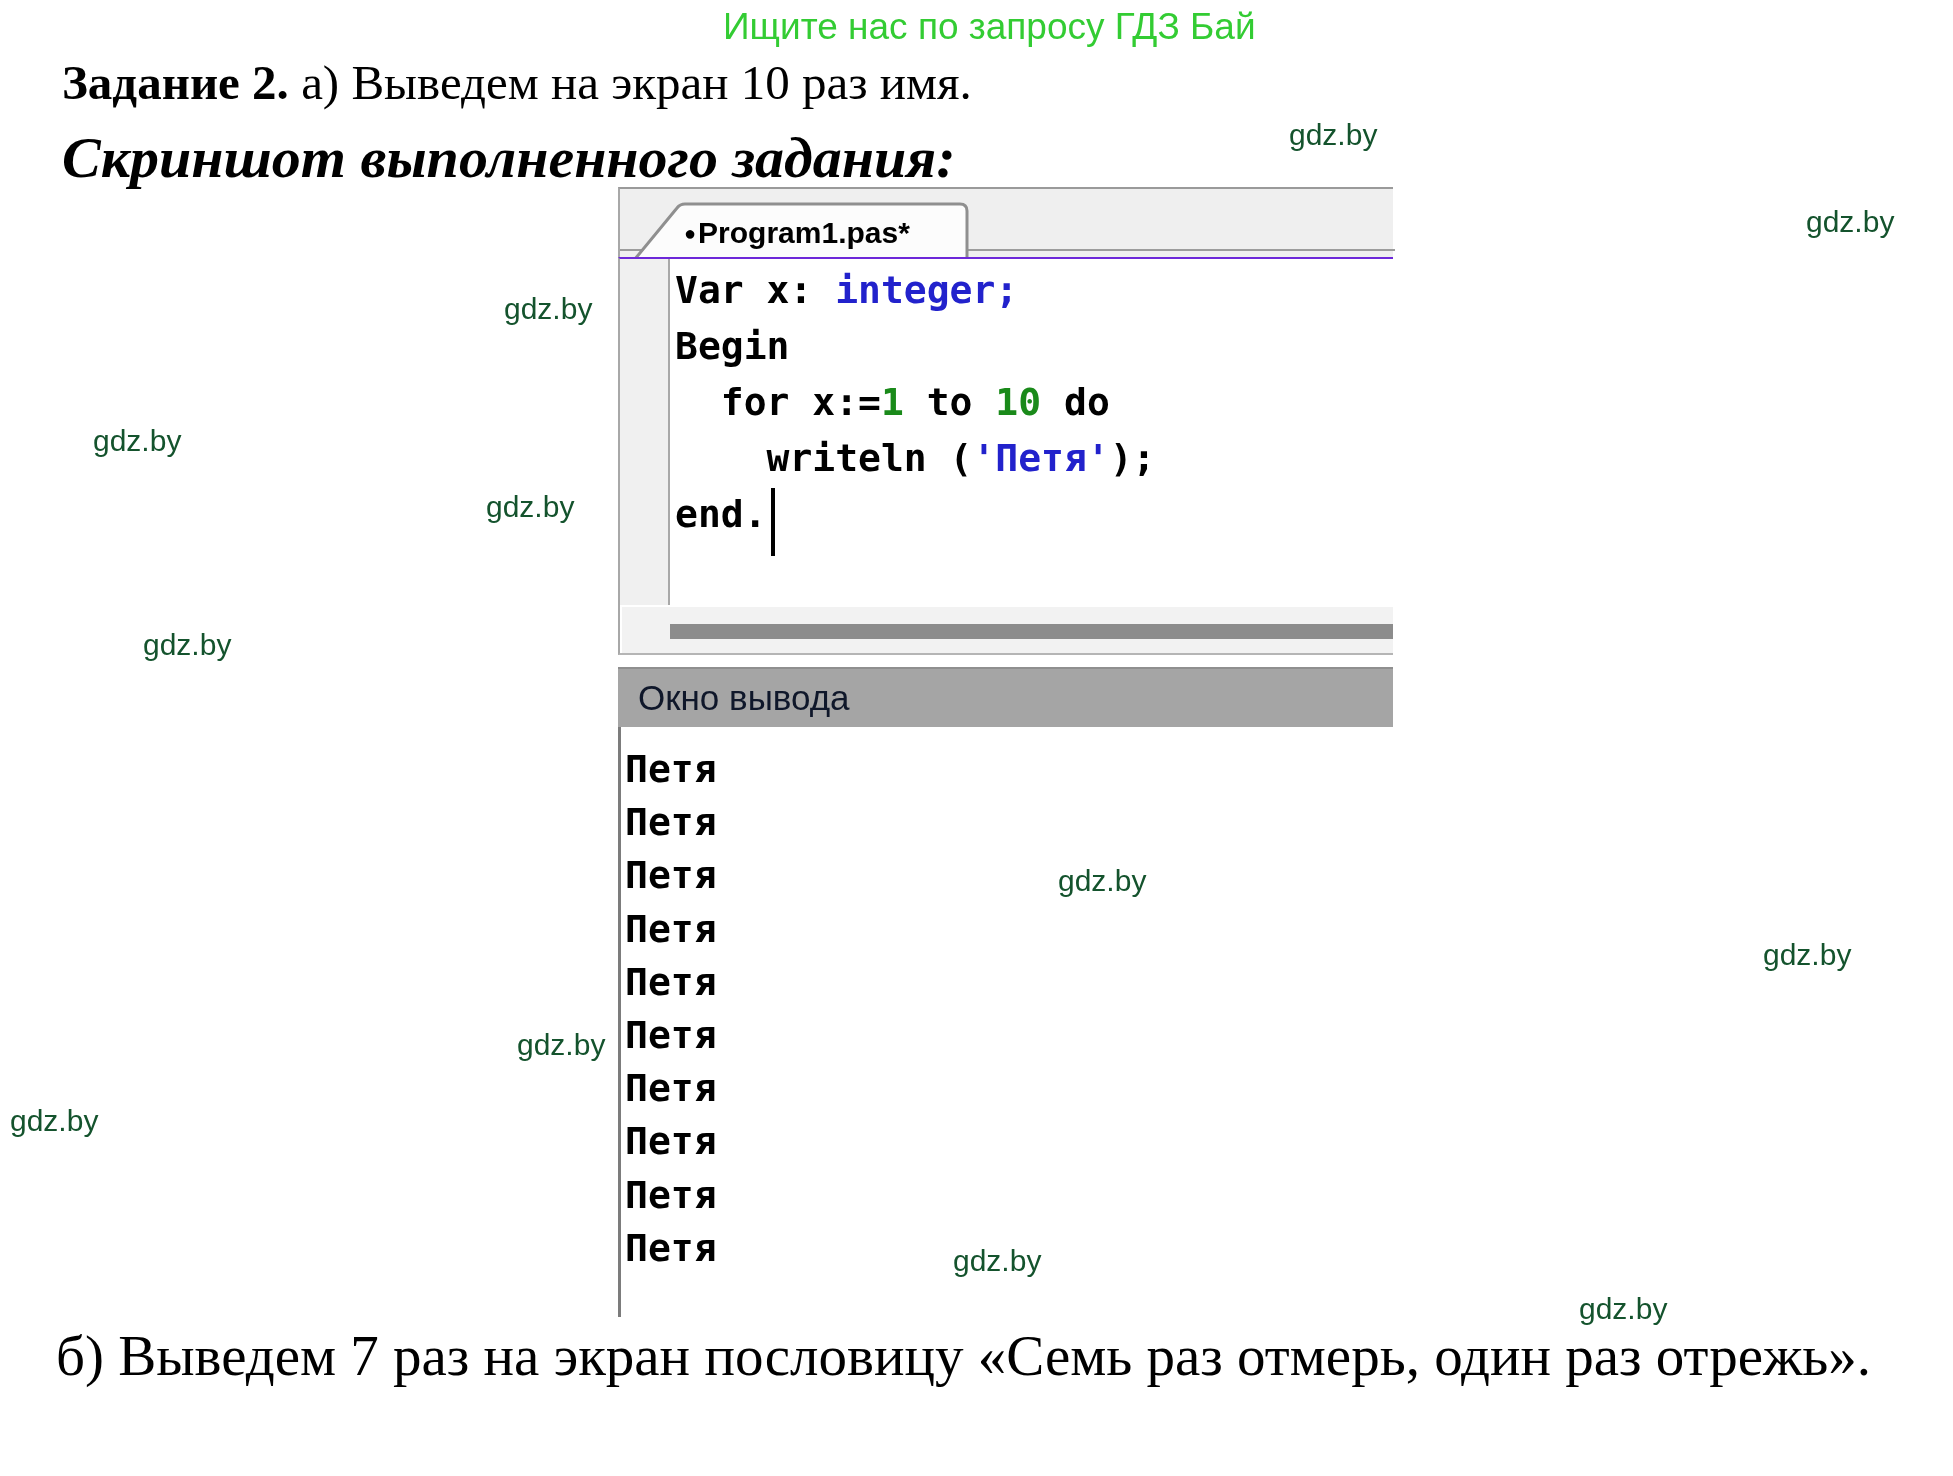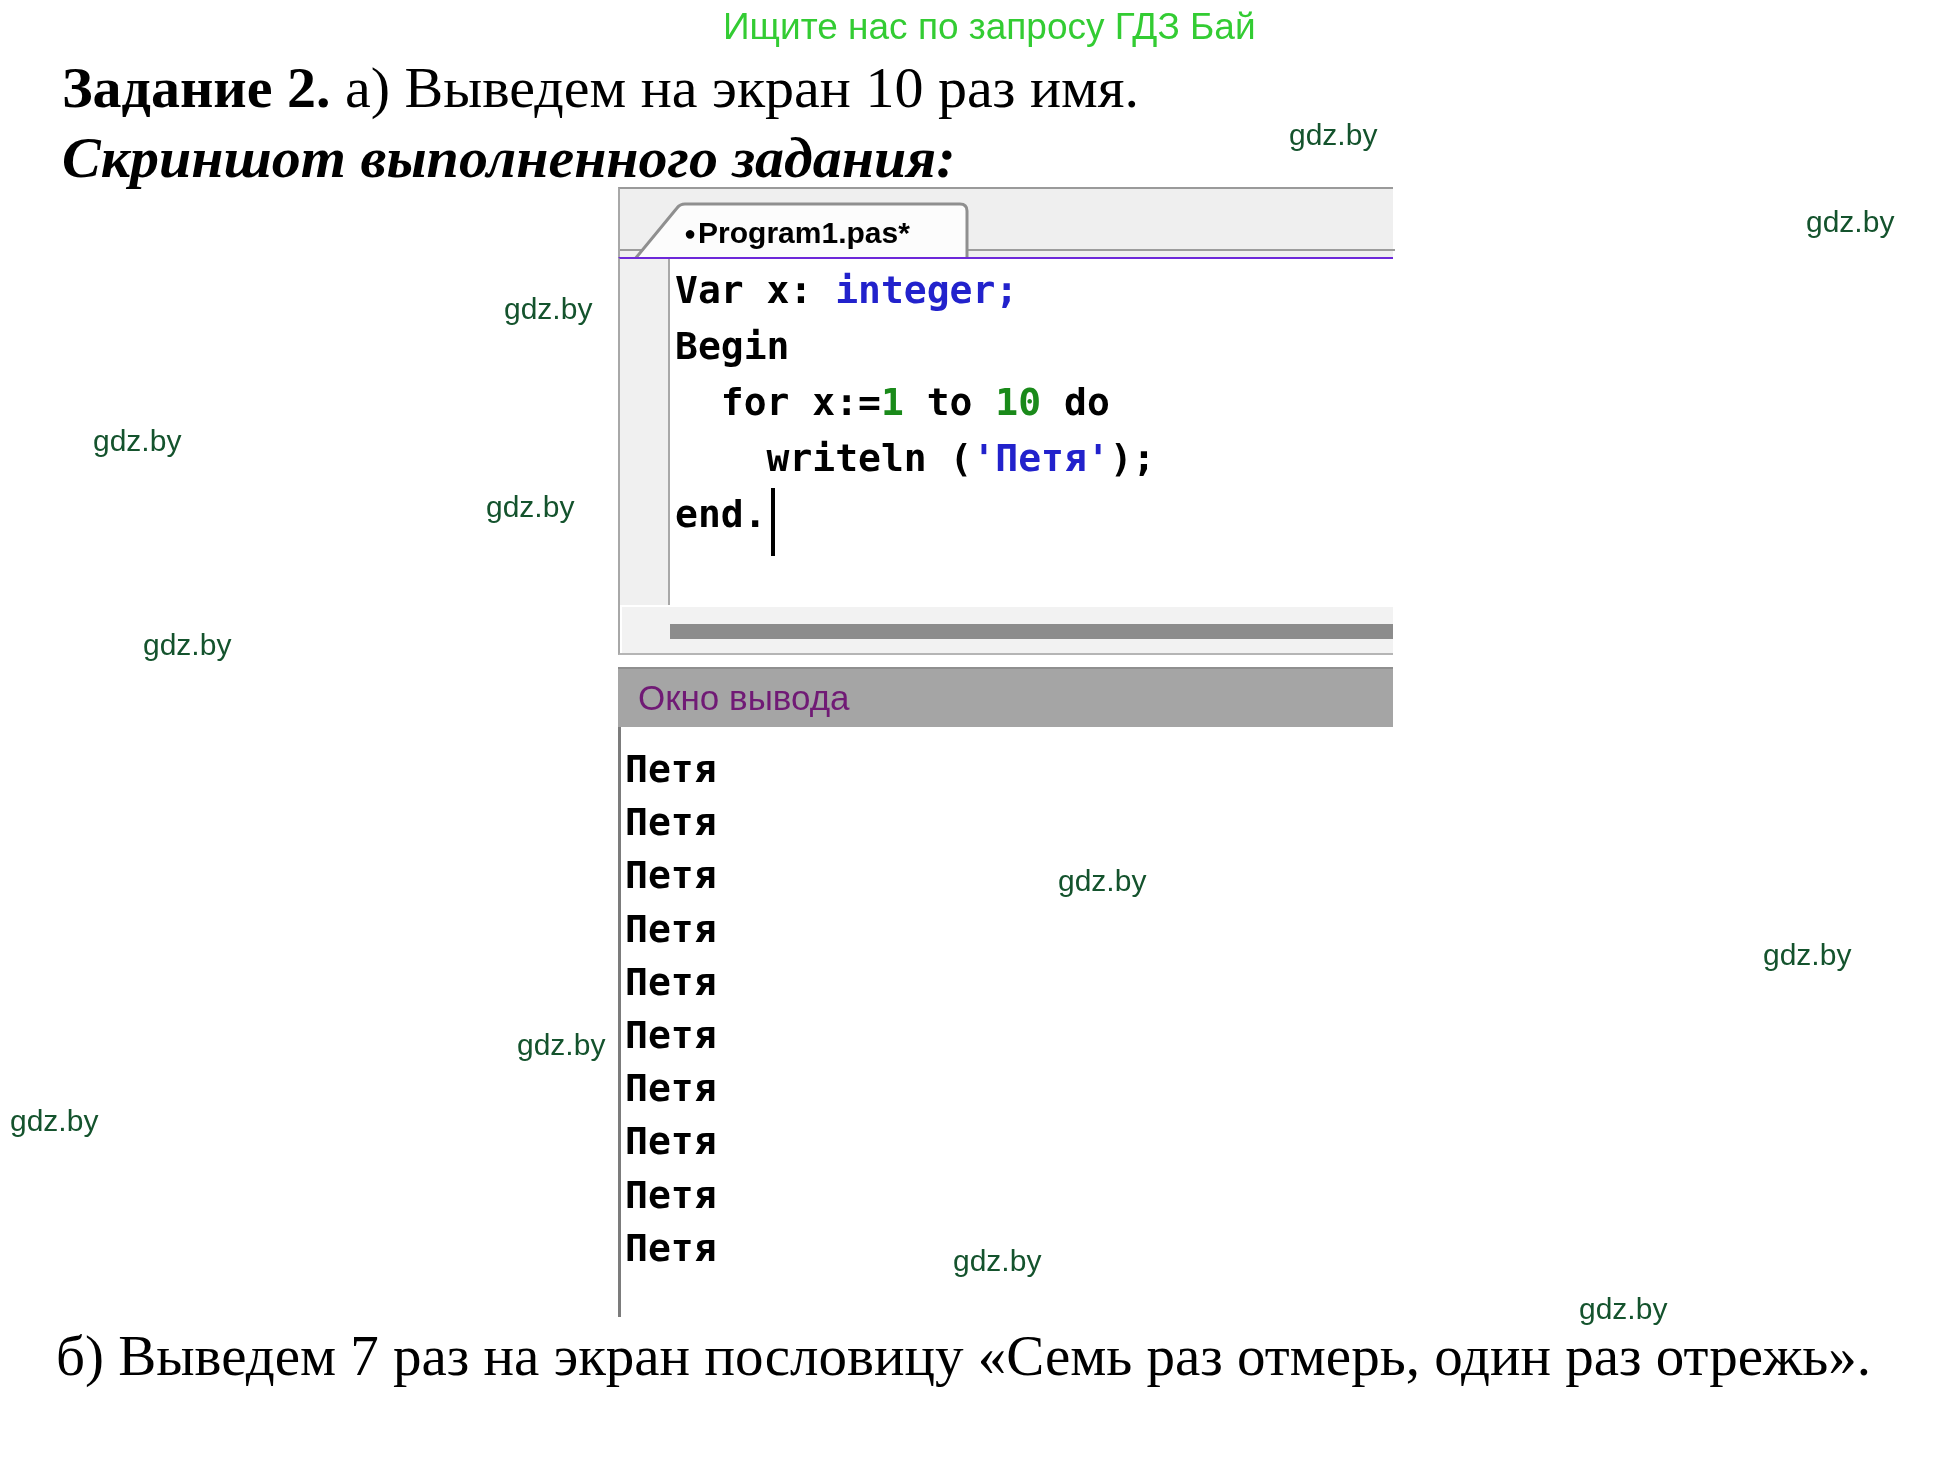--- a/index.html
+++ b/index.html
@@ -2,21 +2,21 @@
 <html><head>
 <meta charset="utf-8">
 <style>
   html,body{margin:0;padding:0;background:#ffffff;}
   .page{position:relative;width:1953px;height:1476px;background:#ffffff;overflow:hidden;
         font-family:"Liberation Sans",sans-serif;color:#000;}
 
   
   .promo{position:absolute;left:723px;top:6px;font-size:37px;color:#33cc33;white-space:nowrap;}
   .task-title{position:absolute;left:62px;top:56px;font-family:"Liberation Serif",serif;
-              font-size:58px;line-height:1.1;white-space:nowrap;}
+              font-size:49px;line-height:1.1;white-space:nowrap;}
   .task-title .b{font-weight:bold;}
   .subtitle{position:absolute;left:62px;top:126px;font-family:"Liberation Serif",serif;
             font-size:58px;font-weight:bold;font-style:italic;line-height:1.1;white-space:nowrap;}
   .part-b{position:absolute;left:56px;top:1325px;font-family:"Liberation Serif",serif;
           font-size:57px;line-height:1.1;white-space:nowrap;}
   .footer{position:absolute;left:756px;top:1434px;font-size:32px;color:#551a8b;white-space:pre;}
   .wm{position:absolute;font-size:30px;color:#14532d;white-space:nowrap;}
 
   
   .ide{position:absolute;left:618px;top:187px;width:775px;height:1130px;}
@@ -37,21 +37,21 @@
           border-right:2px solid #a8a8a8;}
   .code{position:absolute;left:55px;top:3px;font-family:"DejaVu Sans Mono",monospace;
         font-size:38px;font-weight:bold;line-height:56px;white-space:pre;}
   .caret{position:absolute;left:151px;top:229px;width:4px;height:68px;background:#000;}
   .hscroll-track{position:absolute;left:2px;top:348px;width:771px;height:46px;background:#f2f2f2;}
   .hscroll-thumb{position:absolute;left:48px;top:17px;width:723px;height:15px;background:#8c8c8c;}
 
   .outbar{position:absolute;left:0;top:480px;width:775px;height:60px;background:#a5a5a5;
           border-top:2px solid #8f8f8f;box-sizing:border-box;}
   .outbar-title{position:absolute;left:20px;top:0;height:58px;line-height:58px;
-                font-size:35px;color:#701a75;white-space:nowrap;}
+                font-size:35px;color:#0f172a;white-space:nowrap;}
   .outarea{position:absolute;left:0;top:540px;width:775px;height:590px;background:#ffffff;
            border-left:3px solid #7c7c7c;box-sizing:border-box;padding-top:16px;}
   .out-line{padding-left:4px;font-family:"DejaVu Sans Mono",monospace;font-size:38px;
             font-weight:bold;line-height:53.2px;color:#000;white-space:pre;}
 </style>
 </head>
 <body>
 
 <div class="page">
 

